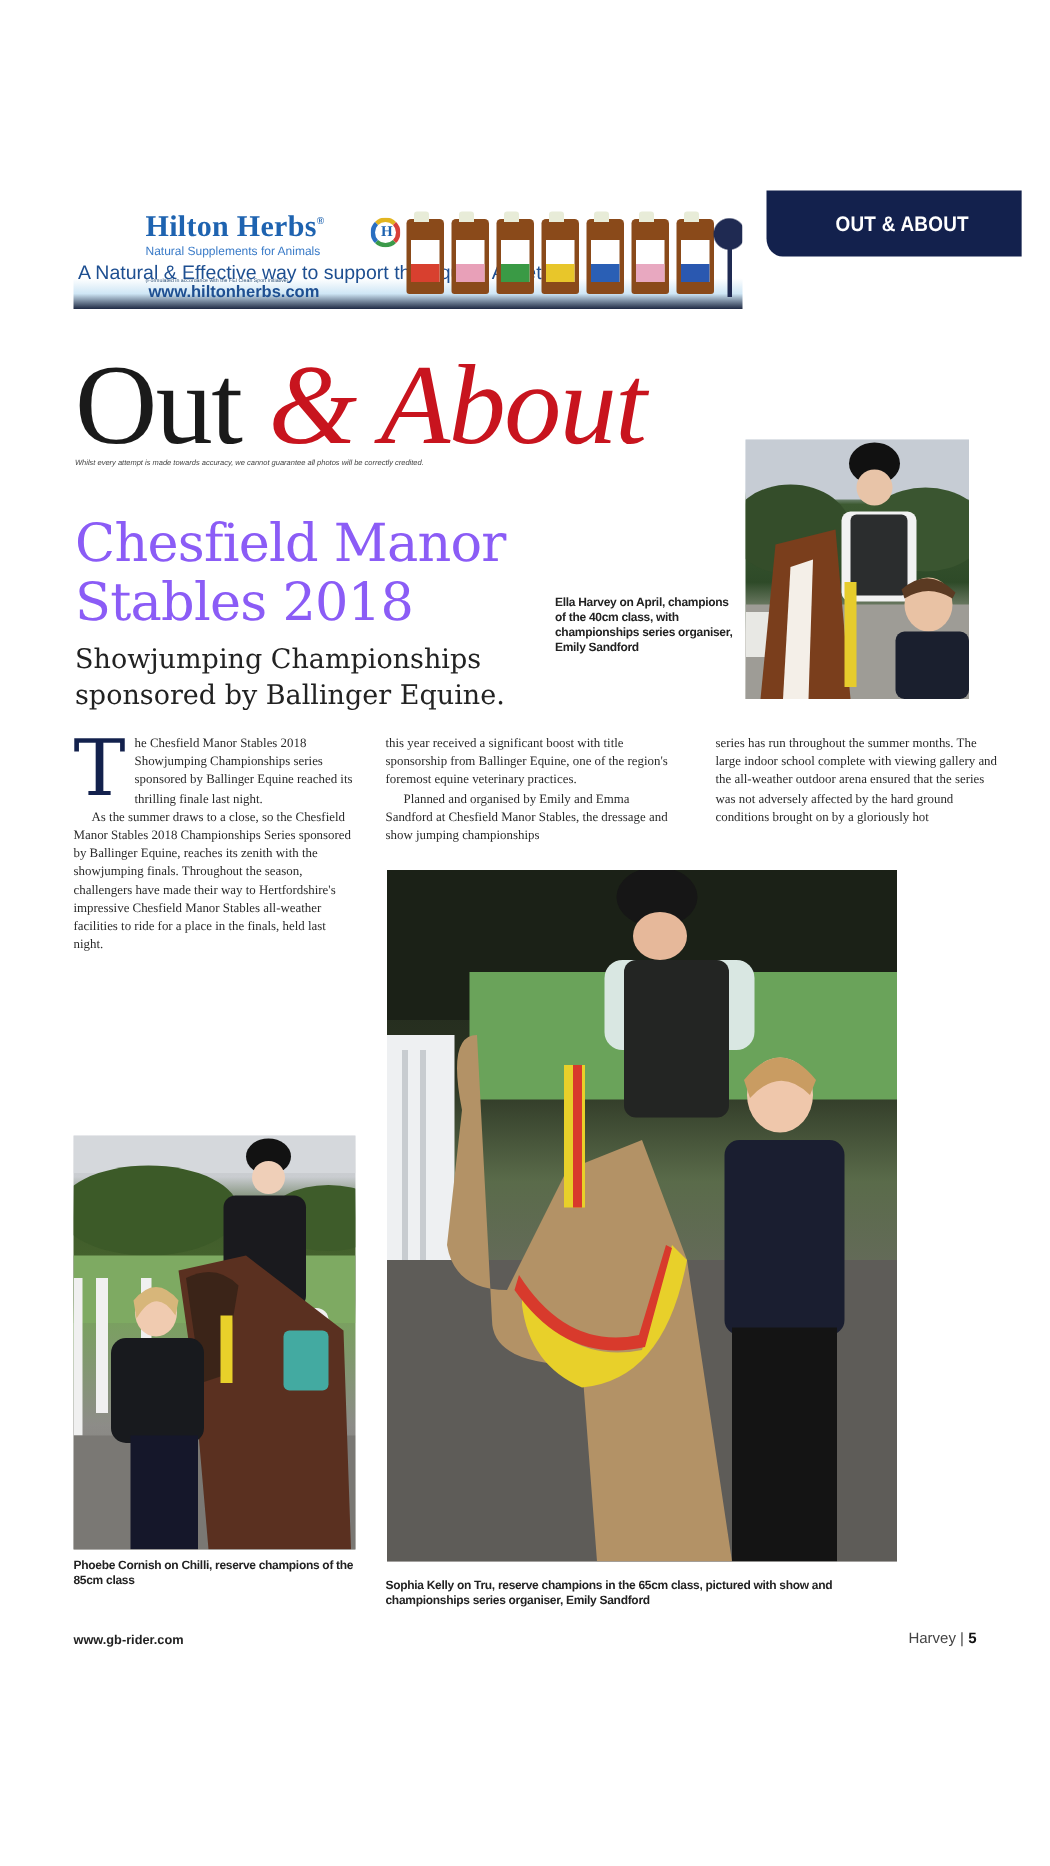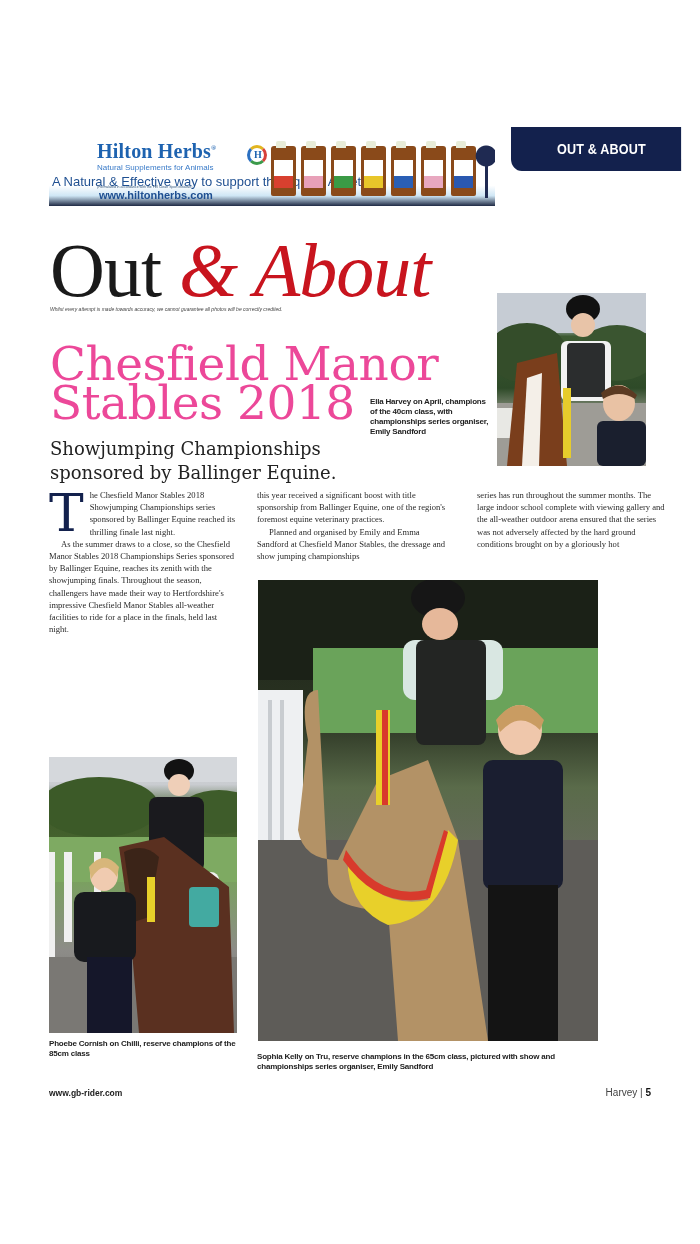--- a/index.html
+++ b/index.html
@@ -24,22 +24,22 @@
 
   
   .tab { left:511px; top:127px; width:189px; height:44px; background:#13214d; border-radius:0 0 0 12px; color:#fff; font-family:"Liberation Sans", sans-serif; font-weight:bold; font-size:14px; display:flex; align-items:center; justify-content:center; letter-spacing:0.2px; padding-left:12px; box-sizing:border-box; transform:scaleX(0.9); transform-origin:left; }
 
   
   .mast { left:50px; top:232px; font-family:"Liberation Serif", serif; font-size:76px; line-height:76px; color:#1a1a1a; white-space:nowrap; letter-spacing:-1px; }
   .mast .red { color:#c8141e; font-style:italic; }
   .disclaimer { left:50px; top:306px; font-family:"Liberation Sans", sans-serif; font-style:italic; font-size:5px; color:#444; }
 
   
-  .headline { left:50px; top:344px; font-family:"DejaVu Serif", serif; font-size:47px; line-height:39px; color:#ec4899; letter-spacing:-0.5px; }
-  .subhead { left:50px; top:428px; font-family:"DejaVu Serif", serif; font-size:18px; line-height:24px; color:#222; width:300px;margin-top:9px; }
+  .headline { left:50px; top:344px; font-family:"DejaVu Serif", serif; font-size:35px; line-height:39px; color:#8b5cf6; letter-spacing:-0.5px; }
+  .subhead { left:50px; top:428px; font-family:"DejaVu Serif", serif; font-size:18px; line-height:24px; color:#222; width:300px; }
 
   
   .cap { font-family:"Liberation Sans", sans-serif; font-weight:bold; font-size:8px; line-height:10px; color:#222; letter-spacing:-0.2px; }
   .cap-ella { left:370px; top:397px; width:121px; text-align:left; }
   .cap-phoebe { left:49px; top:1039px; width:190px; }
   .cap-sophia { left:257px; top:1052px; width:300px; }
 
   
   .photo { overflow:hidden; }
   .ph-ella { left:497px; top:293px; width:149px; height:173px; background:linear-gradient(180deg, #c5ccd6 0%, #b8c2cc 20%, #3d5a32 25%, #2e4a28 55%, #b5b2a8 75%, #8a8880 100%); }

